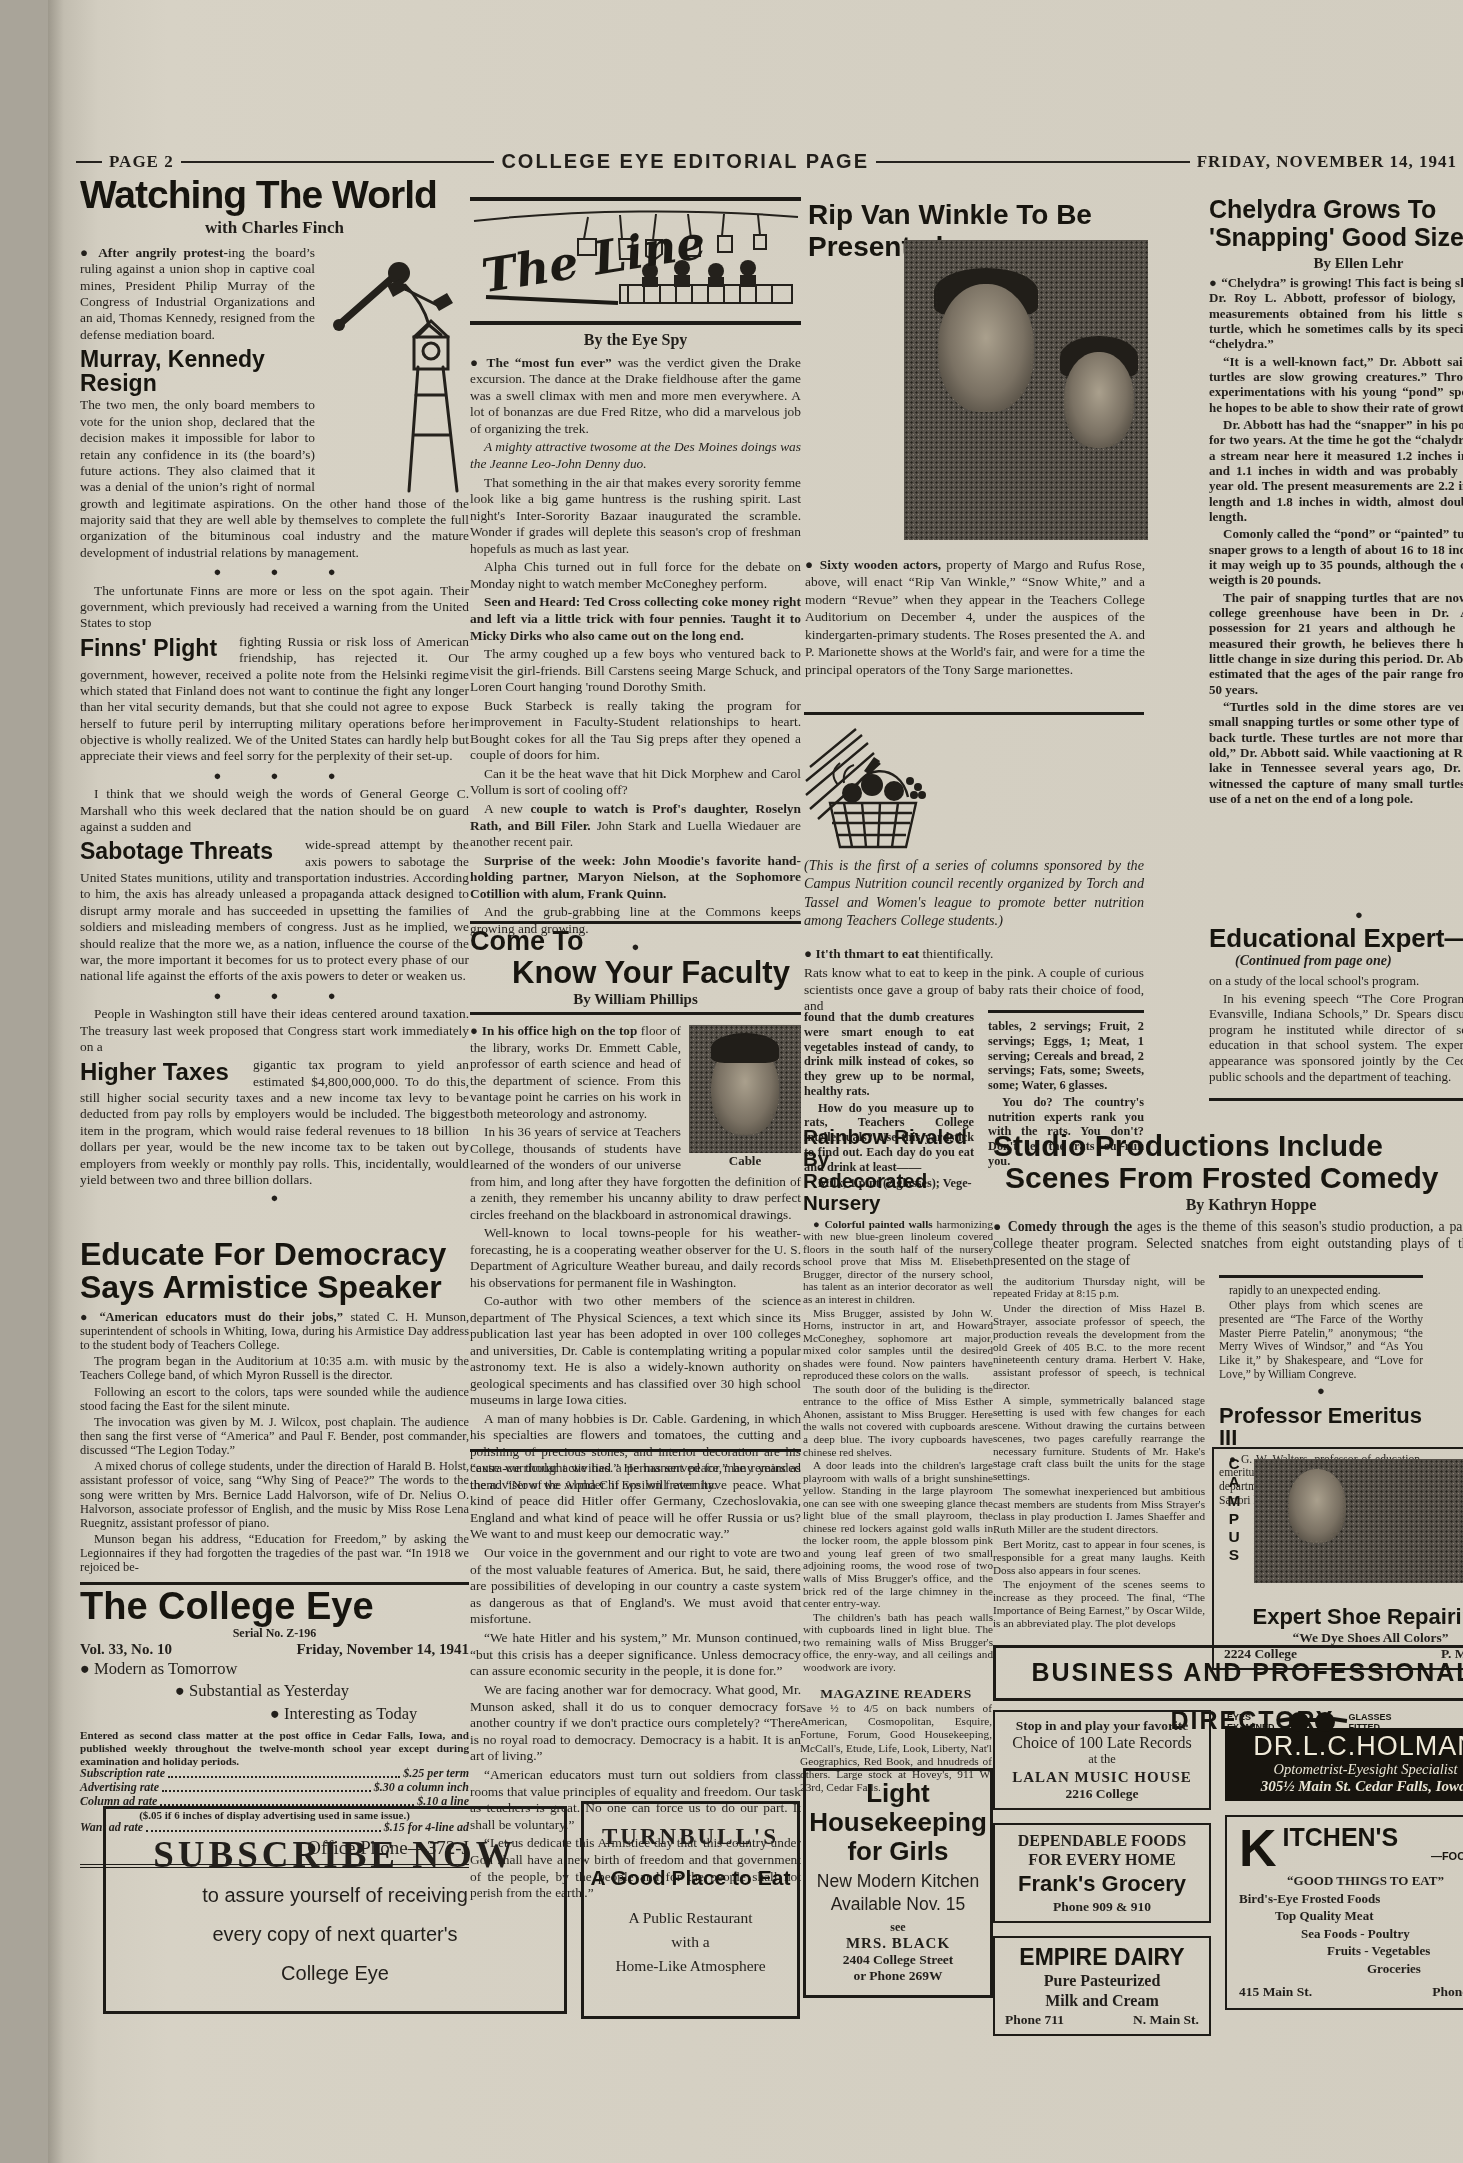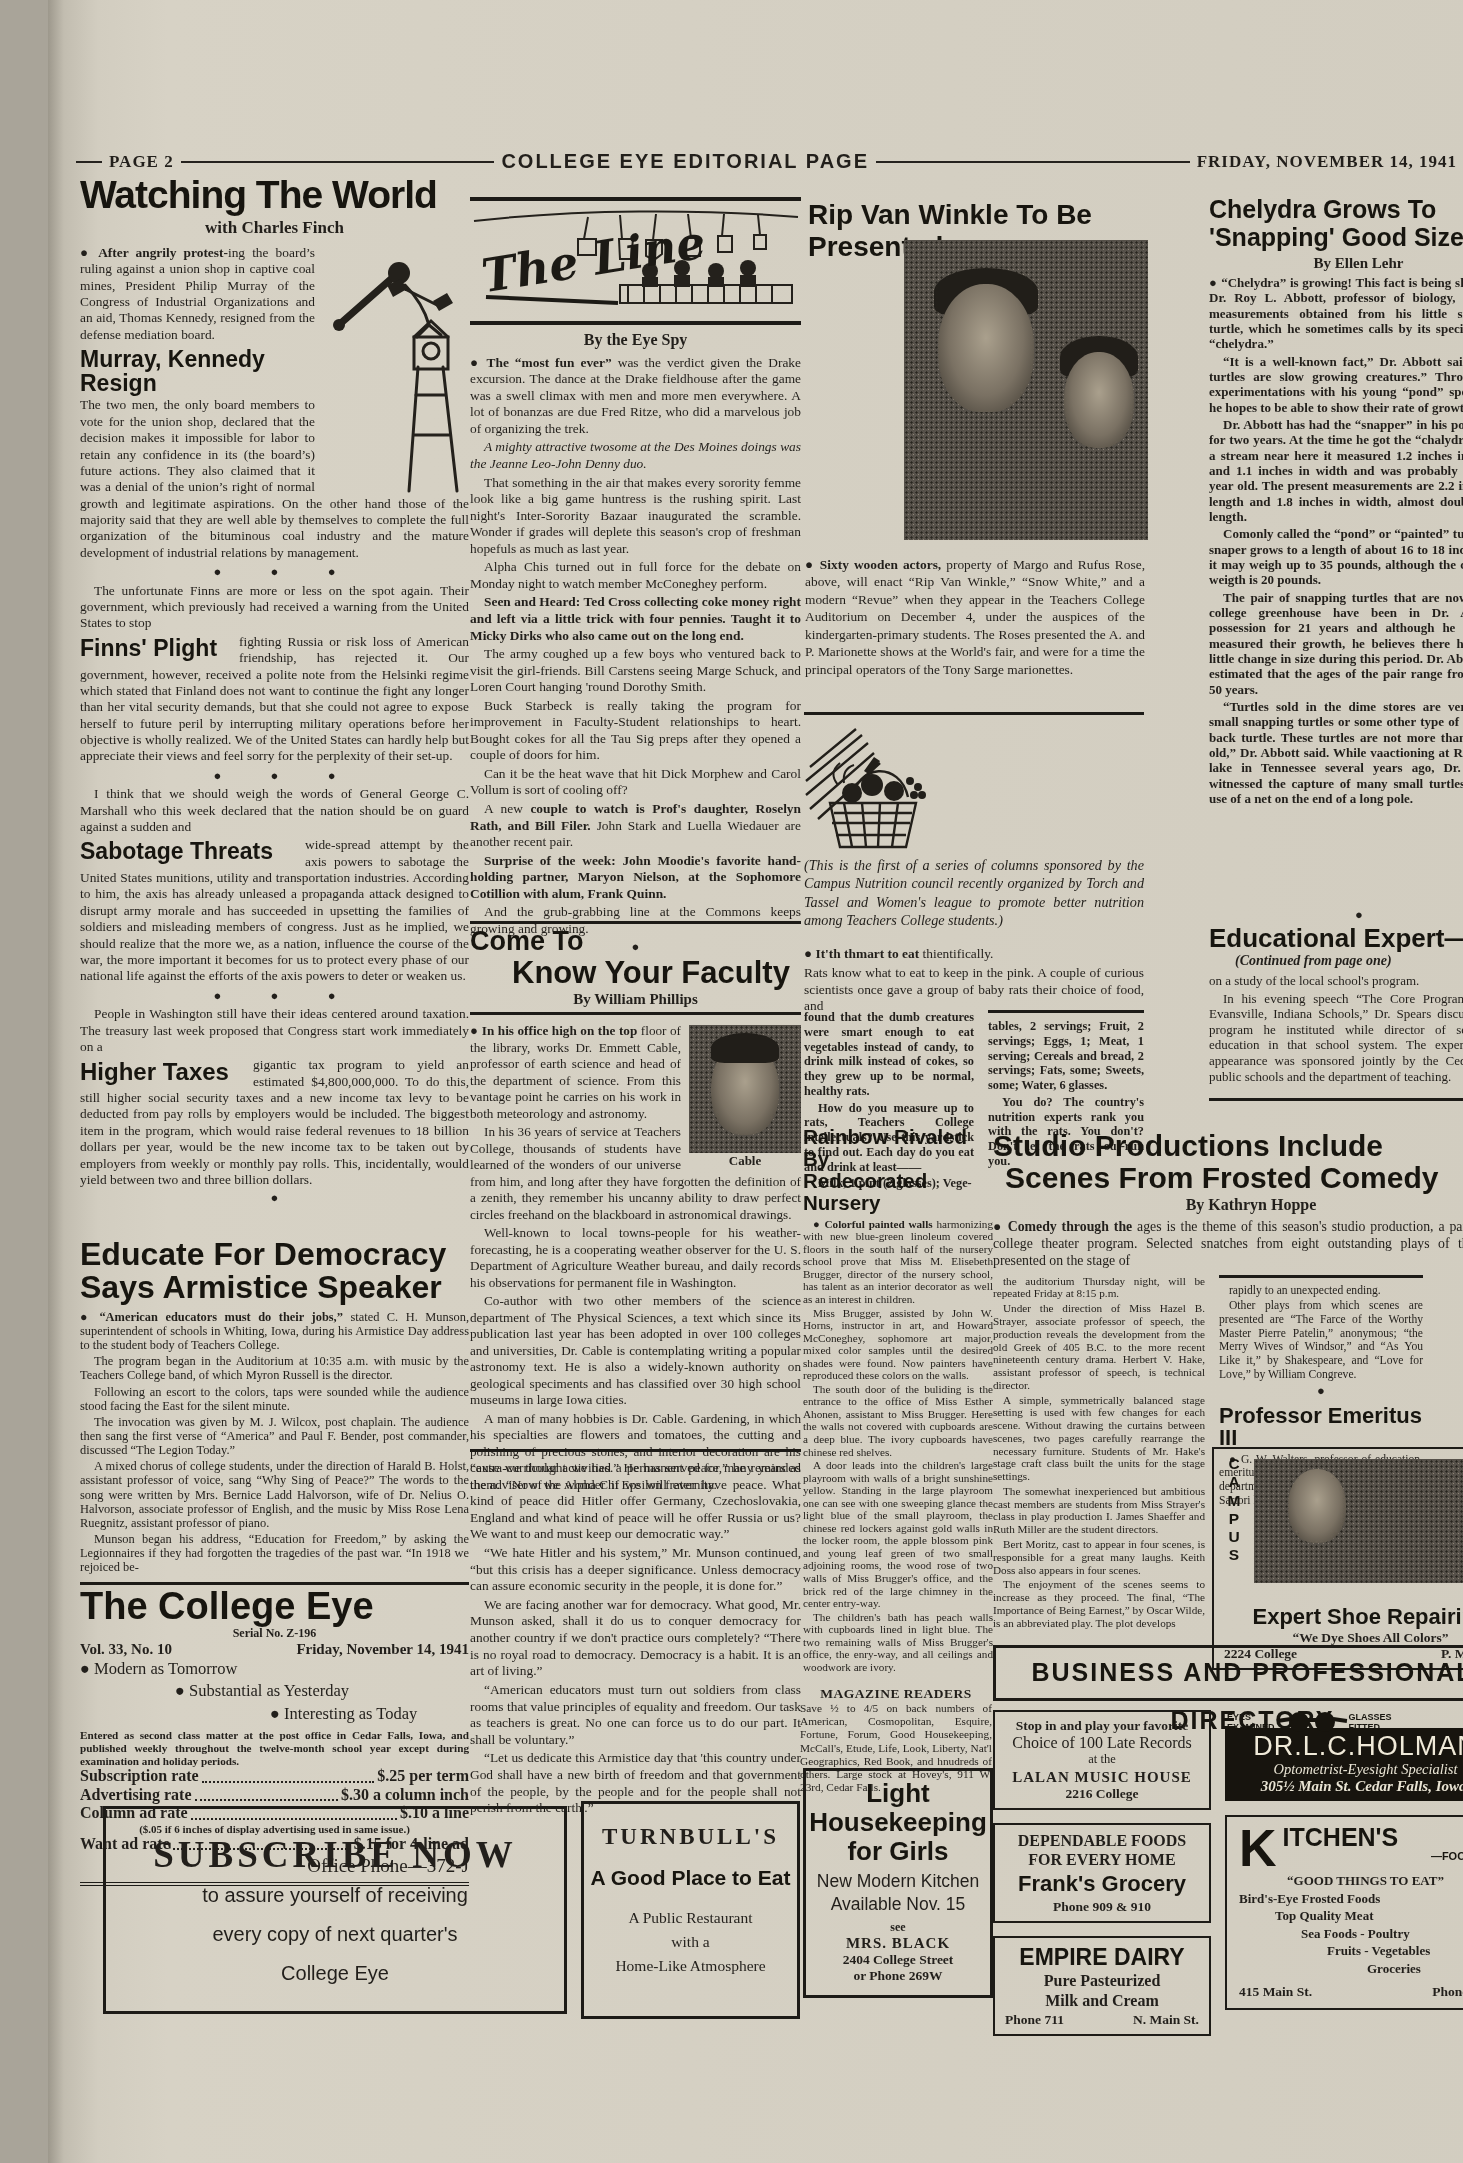--- a/index.html
+++ b/index.html
@@ -37,21 +37,21 @@
   .subt{font-size:24px;width:164px;}
   #educate{left:32px;top:1238px;width:389px;}
   #educate .h{font-size:32px;line-height:1.03;margin-bottom:6px;}
   .edbody{font-size:12.4px;line-height:1.14;}
   #masthead{left:32px;top:1582px;width:389px;border-top:3.5px solid #1d1b17;padding-top:2px;}
   .mht{font-size:38px;line-height:1.0;}
   .mhser{font-size:12px;font-weight:bold;text-align:center;margin-top:1px;}
   .mhrow{display:flex;justify-content:space-between;font-weight:bold;font-size:15px;}
   .mhb{font-size:16.5px;line-height:1.35;}
   .mhent{font-size:11.2px;font-weight:bold;line-height:1.15;text-align:justify;margin-top:4px;}
-  .rate{display:flex;font-weight:bold;font-size:16px;line-height:1.15;}
+  .rate{display:flex;font-weight:bold;font-size:12px;line-height:1.15;font-style:italic;}
   .dots{flex:1;border-bottom:2px dotted #25221e;margin:0 3px 3px;}
   .mhnote{font-size:11px;font-weight:bold;text-align:center;line-height:1.1;}
   .mhph{font-size:19px;font-weight:normal;text-align:right;margin-top:2px;padding-bottom:5px;border-bottom:4px double #1d1b17;}
   #subscribe{left:55px;top:1806px;width:458px;height:202px;border:3.5px solid #1d1b17;text-align:center;}
   .subt1{font-size:37px;font-weight:bold;letter-spacing:4px;margin-top:24px;}
   .subl{font-family:"Liberation Sans",sans-serif;font-size:20px;line-height:1.95;}
   
   #theline{left:422px;top:197px;width:331px;height:120px;border-top:4px solid #1d1b17;border-bottom:4px solid #1d1b17;}
   #eyespy{left:422px;top:330px;width:331px;font-size:13.4px;line-height:1.235;}
   .spyby{font-size:16px;margin-bottom:5px;}
@@ -337,20 +337,21 @@
       <p class="ni"><b>● In his office high on the top</b><span> floor of the library, works Dr. Emmett Cable, professor of earth science and head of the department of science. From this vantage point he carries on his work in both meteorology and astronomy.</span></p>
       <p>In his 36 years of service at Teachers College, thousands of students have learned of the wonders of our universe from him, and long after they have forgotten the definition of a zenith, they remember his uncanny ability to draw perfect circles freehand on the blackboard in astronomical drawings.</p>
       <p>Well-known to local towns-people for his weather-forecasting, he is a cooperating weather observer for the U. S. Department of Agriculture Weather bureau, and daily records his observations for permanent file in Washington.</p>
       <p>Co-author with two other members of the science department of The Physical Sciences, a text which since its publication last year has been adopted in over 100 colleges and universities, Dr. Cable is contemplating writing a popular astronomy text. He is also a widely-known authority on geological speciments and has classified over 30 high school museums in large Iowa cities.</p>
       <p>A man of many hobbies is Dr. Cable. Gardening, in which his specialties are flowers and tomatoes, the cutting and polishing of precious stones, and interior decoration are his “extra-curricular activities.” He has served for many years as the adviser of the Alpha Chi Epsilon fraternity.</p>
     </div>
   </div>
 
   <div class="abs" id="mun2">
     <p class="ni">cause we thought we had a permanent peace,” he reminded them. “Now we wonder if we will ever have peace. What kind of peace did Hitler offer Germany, Czechoslovakia, England and what kind of peace will he offer Russia or us? We want to and must keep our democratic way.”</p>
+    <p>Our voice in the government and our right to vote are two of the most valuable features of America. But, he said, there are possibilities of developing in our country a caste system as dangerous as that of England's. We must avoid that misfortune.</p>
     <p>“We hate Hitler and his system,” Mr. Munson continued, “but this crisis has a deeper significance. Unless democracy can assure economic security in the people, it is done for.”</p>
     <p>We are facing another war for democracy. What good, Mr. Munson asked, shall it do us to conquer democracy for another country if we don't practice ours completely? “There is no royal road to democracy. Democracy is a habit. It is an art of living.”</p>
     <p>“American educators must turn out soldiers from class rooms that value principles of equality and freedom. Our task as teachers is great. No one can force us to do our part. It shall be voluntary.”</p>
     <p>“Let us dedicate this Armistice day that 'this country under God shall have a new birth of freedom and that government of the people, by the people and for the people shall not perish from the earth'.”</p>
   </div>
 
   <div class="abs" id="turnbull">
     <div class="tbn">TURNBULL'S</div>
     <div class="headline tbt">A Good Place to Eat</div>
     <div class="tbl">A Public Restaurant</div>

